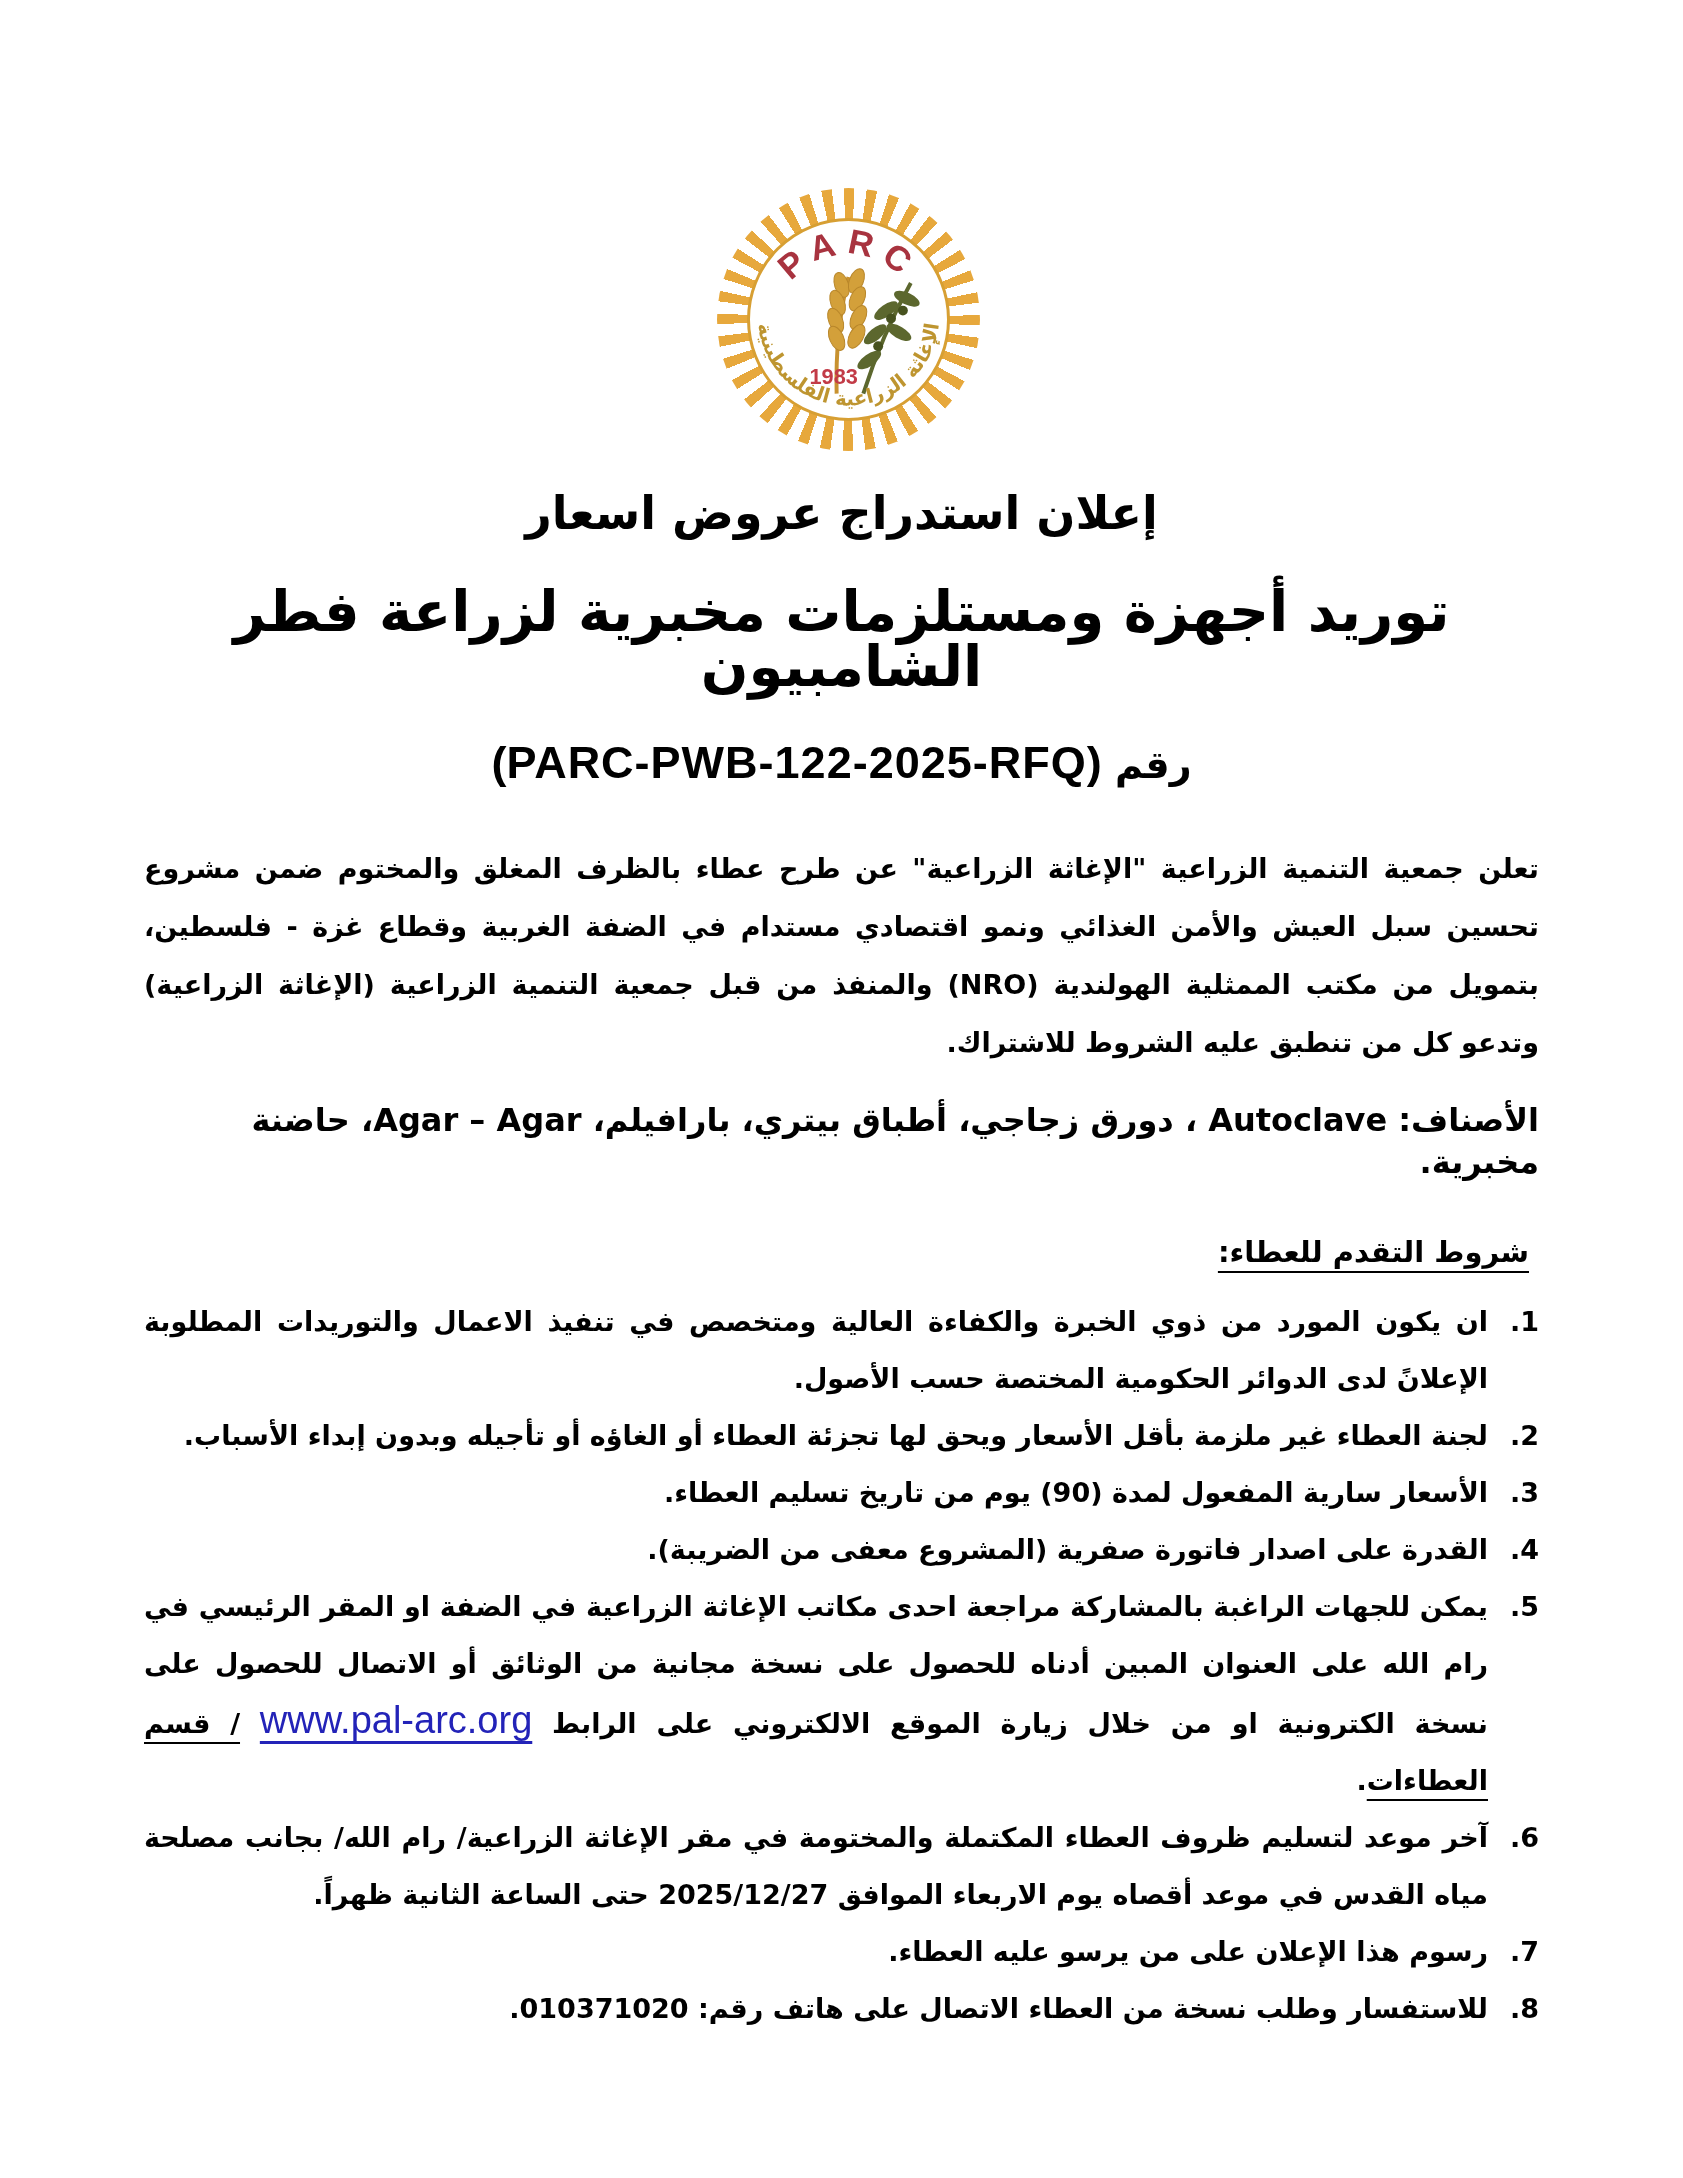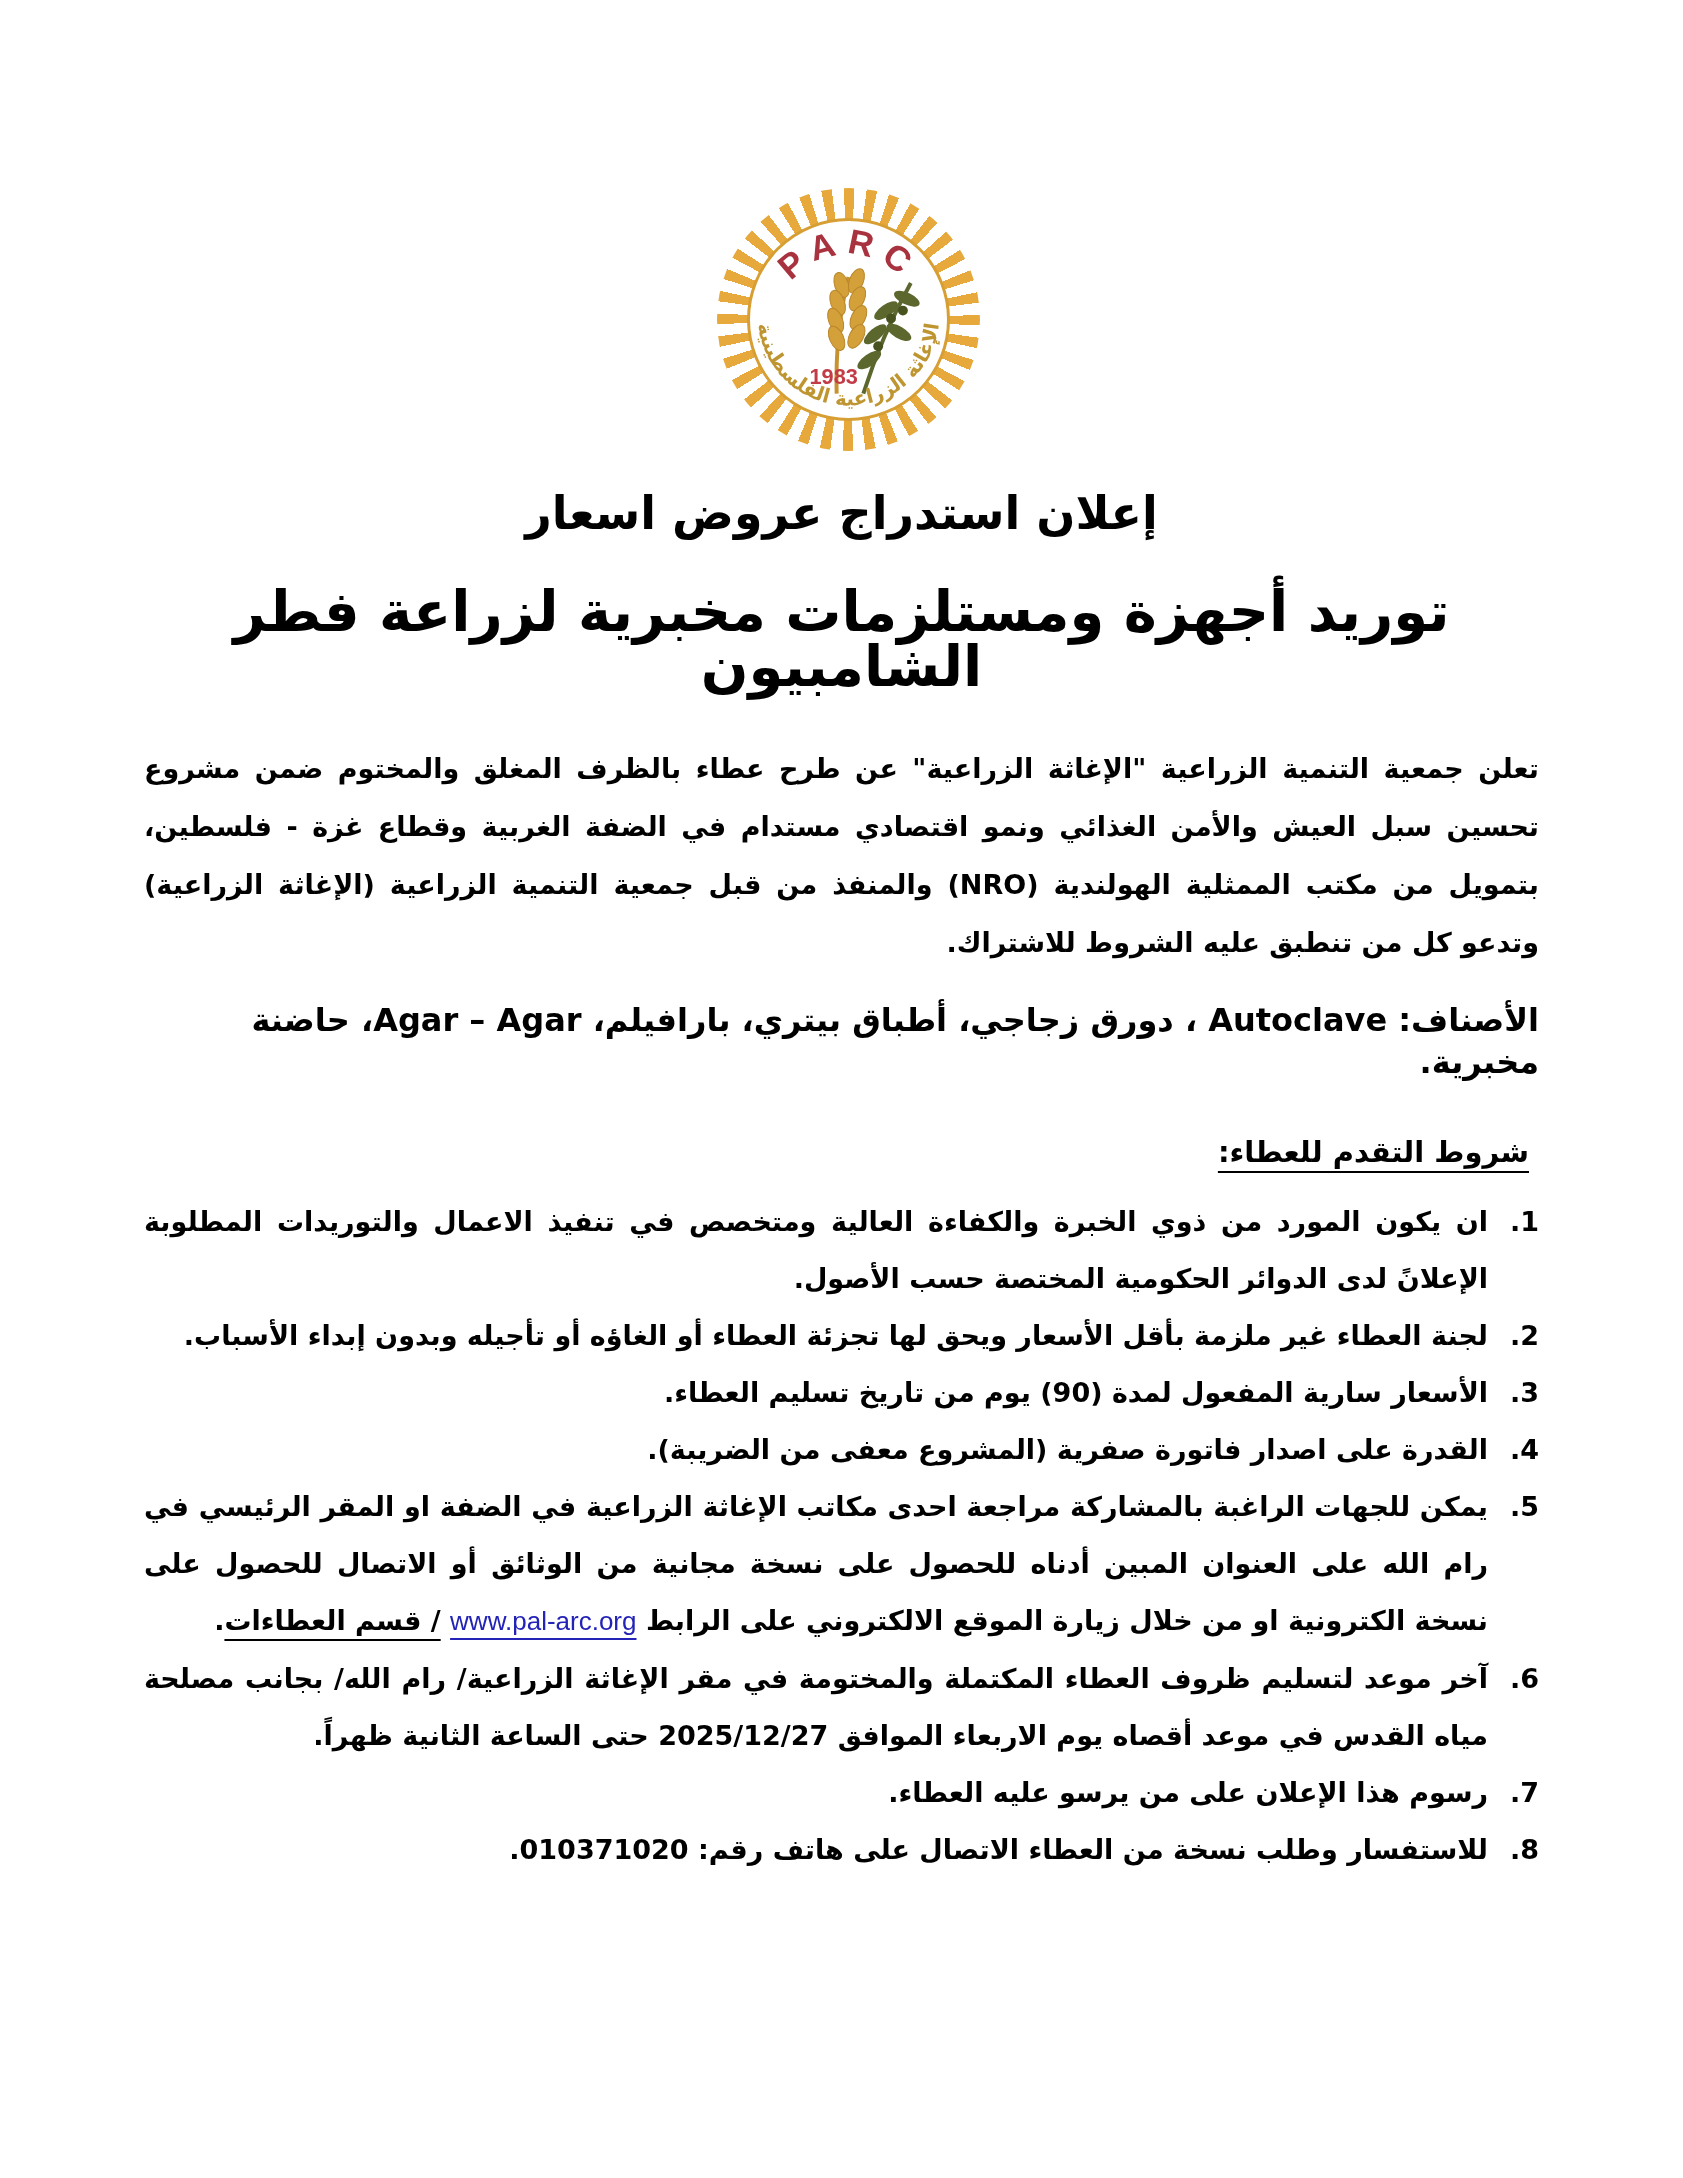--- a/index.html
+++ b/index.html
@@ -67,21 +67,21 @@
   }
   .num{
     flex:0 0 51px;
     text-align:right;
     padding-left:8px;box-sizing:border-box;
   }
   .cond-text{flex:1;text-align:justify;}
   .doc-link{
     color:#2323B8;
     font-family:"Liberation Sans","DejaVu Sans",sans-serif;
-    font-weight:normal;font-size:26px;
+    font-weight:normal;font-size:38px;
     text-decoration:underline;
     text-underline-offset:8px;
     cursor:pointer;
   }
   .after-link{
     text-decoration:underline;
     text-underline-offset:9px;
     text-decoration-thickness:2px;
   }
 </style>
@@ -130,20 +130,24 @@
       <text x="118" y="198" text-anchor="middle" font-family="Liberation Sans, DejaVu Sans, sans-serif" font-size="22" font-weight="bold" fill="#C23B47">1983</text>
 
       <text font-family="DejaVu Sans, sans-serif" font-size="20" font-weight="bold" fill="#BE9530" direction="rtl">
         <textPath href="#arcBottom" startOffset="50%" text-anchor="middle">الإغاثة الزراعية الفلسطينية</textPath>
       </text>
     </svg>
   </div>
 
   <div class="title title-main">إعلان استدراج عروض اسعار</div>
   <div class="title title-subject">توريد أجهزة ومستلزمات مخبرية لزراعة فطر الشامبيون</div>
+  <div class="title title-ref" dir="rtl">
+    <span>رقم</span>
+    <span class="latin-code" dir="ltr">(PARC-PWB-122-2025-RFQ)</span>
+  </div>
 
   <p class="intro">تعلن جمعية التنمية الزراعية "الإغاثة الزراعية" عن طرح عطاء بالظرف المغلق والمختوم ضمن مشروع تحسين سبل العيش والأمن الغذائي ونمو اقتصادي مستدام في الضفة الغربية وقطاع غزة - فلسطين، بتمويل من مكتب الممثلية الهولندية (NRO) والمنفذ من قبل جمعية التنمية الزراعية (الإغاثة الزراعية) وتدعو كل من تنطبق عليه الشروط للاشتراك.</p>
 
   <p class="items-line">الأصناف: Autoclave ، دورق زجاجي، أطباق بيتري، بارافيلم، Agar – Agar، حاضنة مخبرية.</p>
 
   <h4 class="cond-heading"><span class="u">شروط التقدم للعطاء:</span></h4>
 
   <ol class="cond-list">
     <li>
       <span class="num">1.</span>

